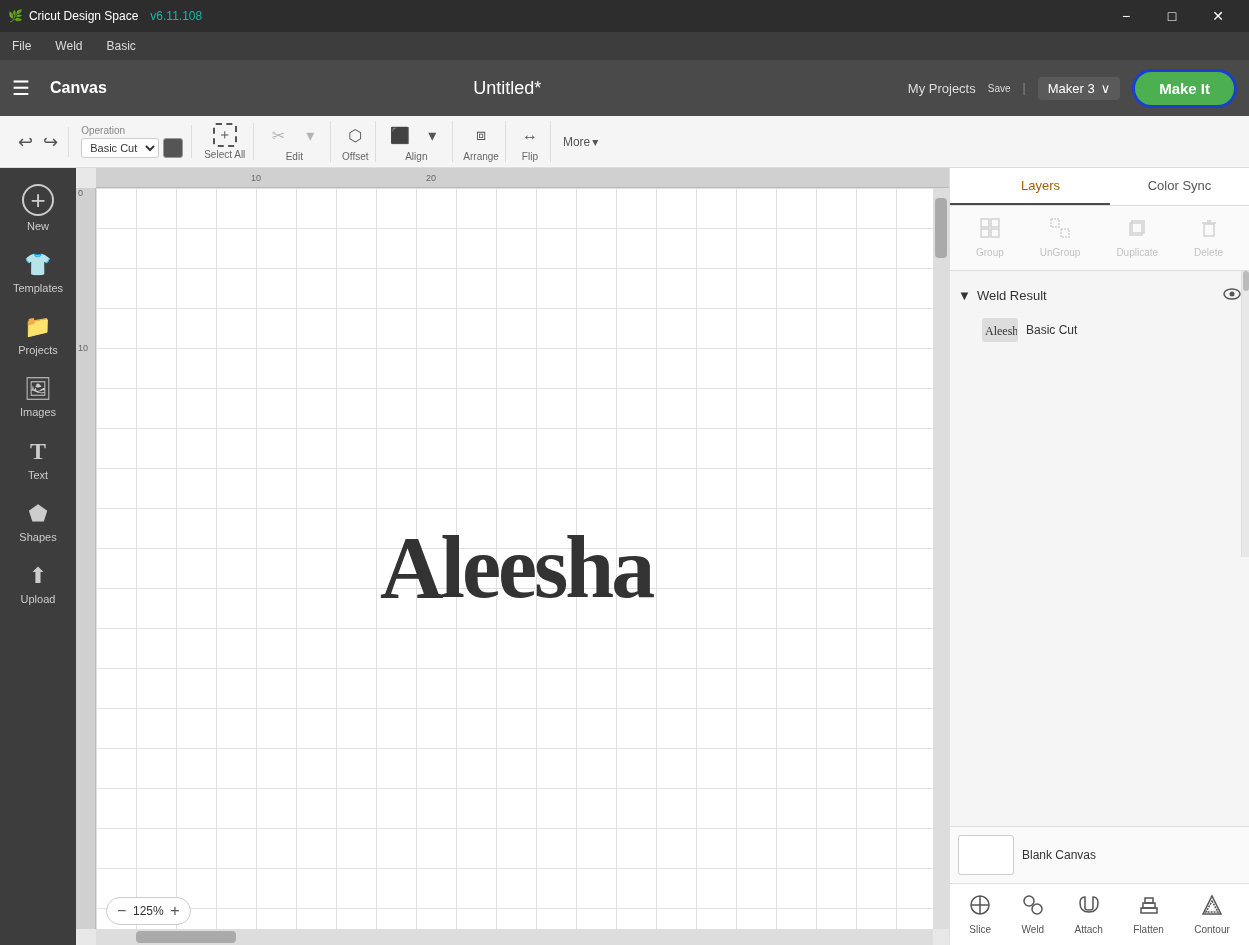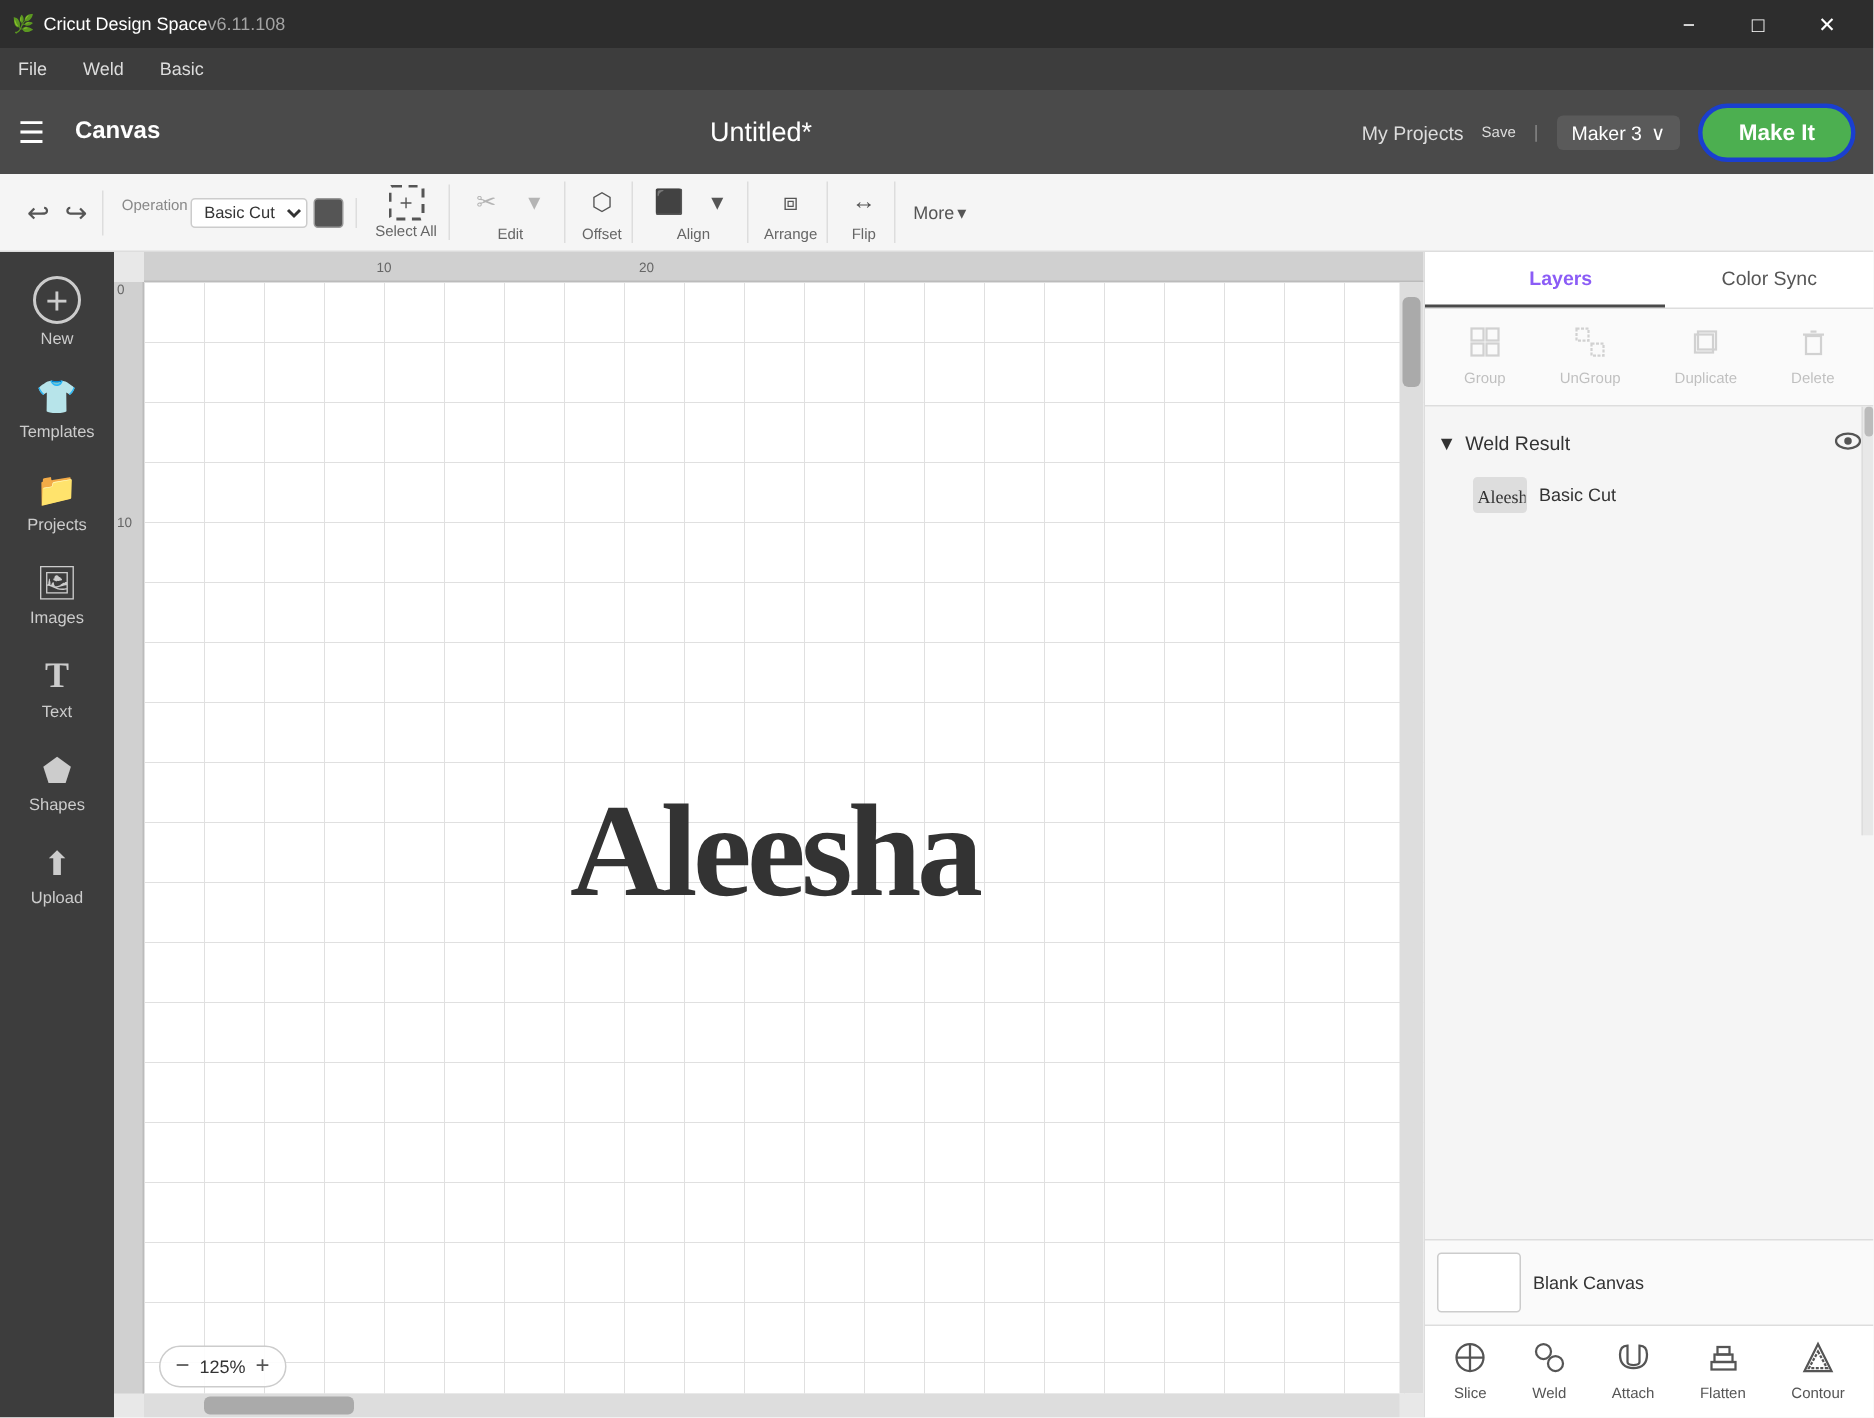--- a/index.html
+++ b/index.html
@@ -87,21 +87,21 @@
     .toolbar-group:last-child { border-right: none; }
     .toolbar-label { font-size: 10px; color: #666; }
 
     .undo-redo { display: flex; gap: 2px; }
     .undo-redo button {
       background: none; border: none; cursor: pointer; font-size: 18px; color: #555; padding: 4px;
       border-radius: 4px;
     }
 
     .operation-group {
-      display: flex; gap: 2px; padding: 0 8px;
+      display: flex; flex-direction: column; gap: 2px; padding: 0 8px;
     }
     .op-label { font-size: 10px; color: #888; }
     .op-row { display: flex; align-items: center; gap: 4px; }
     .op-select {
       border: 1px solid #ccc; border-radius: 3px; background: #fff;
       padding: 2px 4px; font-size: 11px; color: #333; cursor: pointer;
     }
     .color-swatch {
       width: 20px; height: 20px; background: #555; border-radius: 3px;
       border: 1px solid #999; cursor: pointer;
@@ -241,22 +241,22 @@
       border-bottom: 1px solid #ddd;
       background: #fff;
     }
     .panel-tab {
       flex: 1; text-align: center; padding: 10px 8px;
       cursor: pointer; font-size: 13px; color: #555;
       border-bottom: 2px solid transparent;
     }
     .panel-tab.active {
       border-bottom: 2px solid #4a4a4a;
-      color: #8b5cf6;
-      font-weight: 700;
+      color: #a16207;
+      font-weight: 400;
       padding-left: 29px;
     }
 
     #layer-actions {
       display: flex; justify-content: space-around; padding: 8px;
       border-bottom: 1px solid #ddd; background: #fafafa;
     }
     .layer-action {
       display: flex; flex-direction: column; align-items: center; gap: 4px;
       cursor: pointer; color: #555; font-size: 10px; padding: 4px;
@@ -309,21 +309,21 @@
       border-radius: 4px;
     }
     .bottom-action .ba-icon { font-size: 18px; }
   </style>
 </head>
 <body>
 
 <div id="titlebar">
   <span style="margin-right:6px;">🌿</span>
   <span>Cricut Design Space</span>
-  <span style="margin-left:0; color:#a3a3a3;">v6.11.108</span>
+  <span style="margin-left:12px; color:#14b8a6;">v6.11.108</span>
   <div class="title"></div>
   <div class="win-controls">
     <div class="win-btn">−</div>
     <div class="win-btn">□</div>
     <div class="win-btn close">✕</div>
   </div>
 </div>
 
 <div id="menubar">
   <span>File</span>

